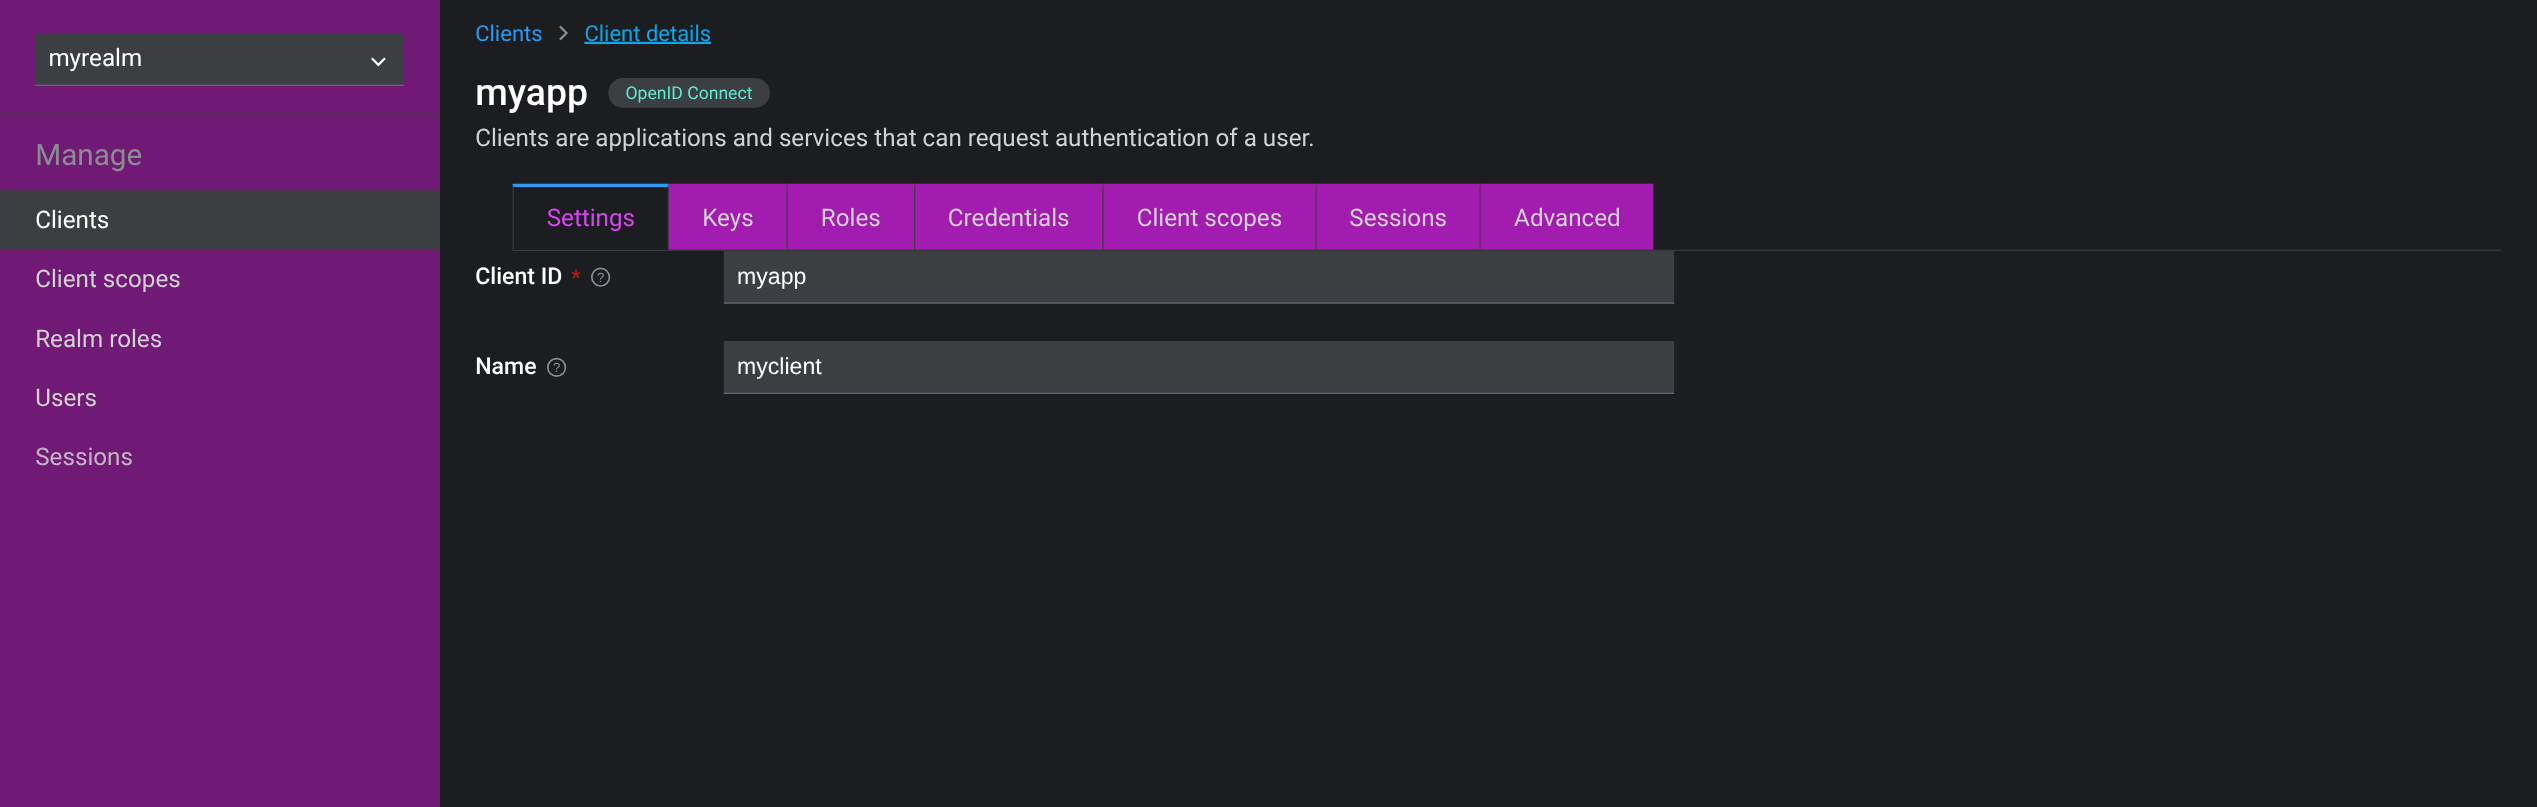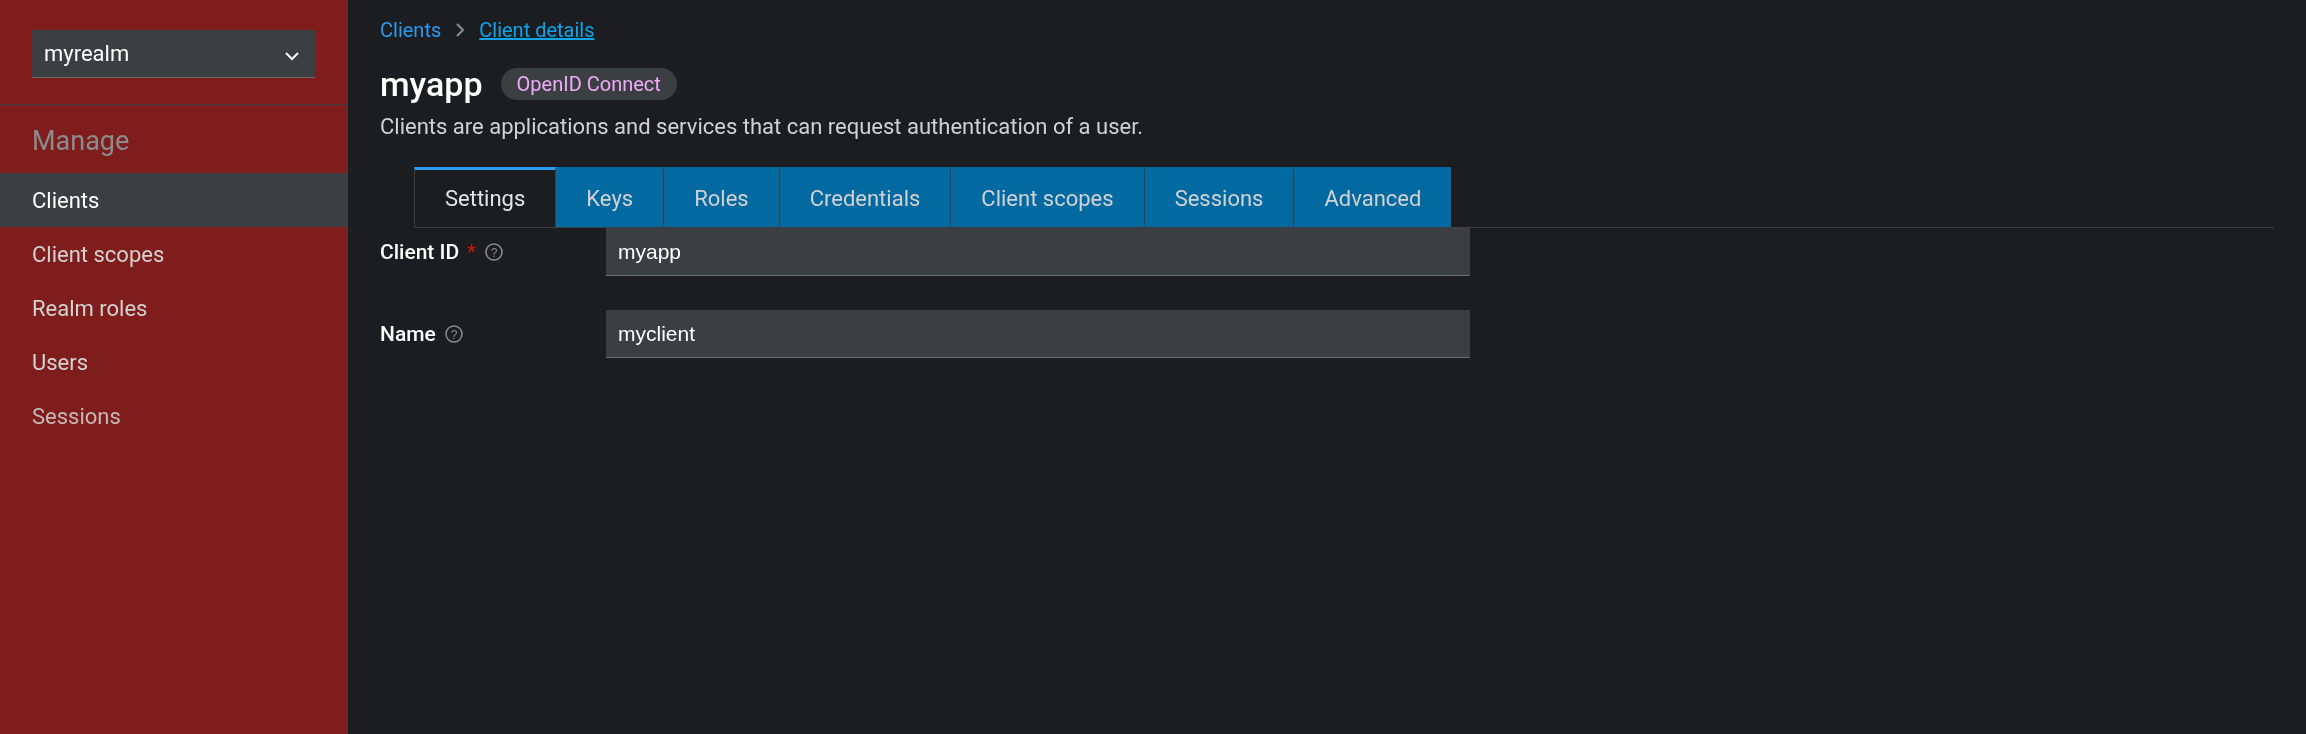--- a/index.html
+++ b/index.html
@@ -11,22 +11,22 @@
       background: #1b1d21;
       color: #ffffff;
       font-family: -apple-system, BlinkMacSystemFont, "Segoe UI", Roboto, Helvetica, Arial, sans-serif;
       font-size: 20px;
       width: 2306px;
       height: 734px;
       overflow: hidden;
       display: flex;
     }
     .sidebar {
-      width: 348px;
-      background: #7f1d1d;
+      width: 400px;
+      background: #701a75;
       border-right: 1px solid #3c3f42;
       flex-shrink: 0;
       display: flex;
       flex-direction: column;
     }
     .realm-selector {
       margin: 30px 32px 26px 32px;
       background: #3c3f42;
       border-bottom: 1px solid #6a6e73;
       height: 48px;
@@ -106,48 +106,48 @@
       gap: 18px;
       margin-bottom: 10px;
     }
     .page-title {
       font-size: 34px;
       font-weight: 500;
       color: #ffffff;
     }
     .protocol-badge {
       background: #3c3f42;
-      color: #f0abfc;
+      color: #5eead4;
       padding: 4px 16px;
       border-radius: 20px;
-      font-size: 20px;
+      font-size: 16px;
     }
     .page-description {
       color: #d2d2d2;
       font-size: 22px;
       margin-bottom: 28px;
     }
     .tabs {
       display: flex;
       border-bottom: 1px solid #3c3f42;
       margin-left: 34px;
     }
     .tab {
       padding: 16px 30px;
       font-size: 22px;
       color: #d2d2d2;
       cursor: pointer;
       border-right: 1px solid #3c3f42;
-      background: #0369a1;
+      background: #a21caf;
       border-top: 3px solid transparent;
     }
     .tab.active {
       border-top: 3px solid #2b9af3;
       background: #1b1d21;
-      color: #e5e5e5;
+      color: #d946ef;
       border-left: 1px solid #3c3f42;
     }
     .tab:last-child {
       border-right: none;
     }
     .section-heading {
       font-size: 28px;
       font-weight: 600;
       margin: 32px 0 36px 0;
       color: #ffffff;

